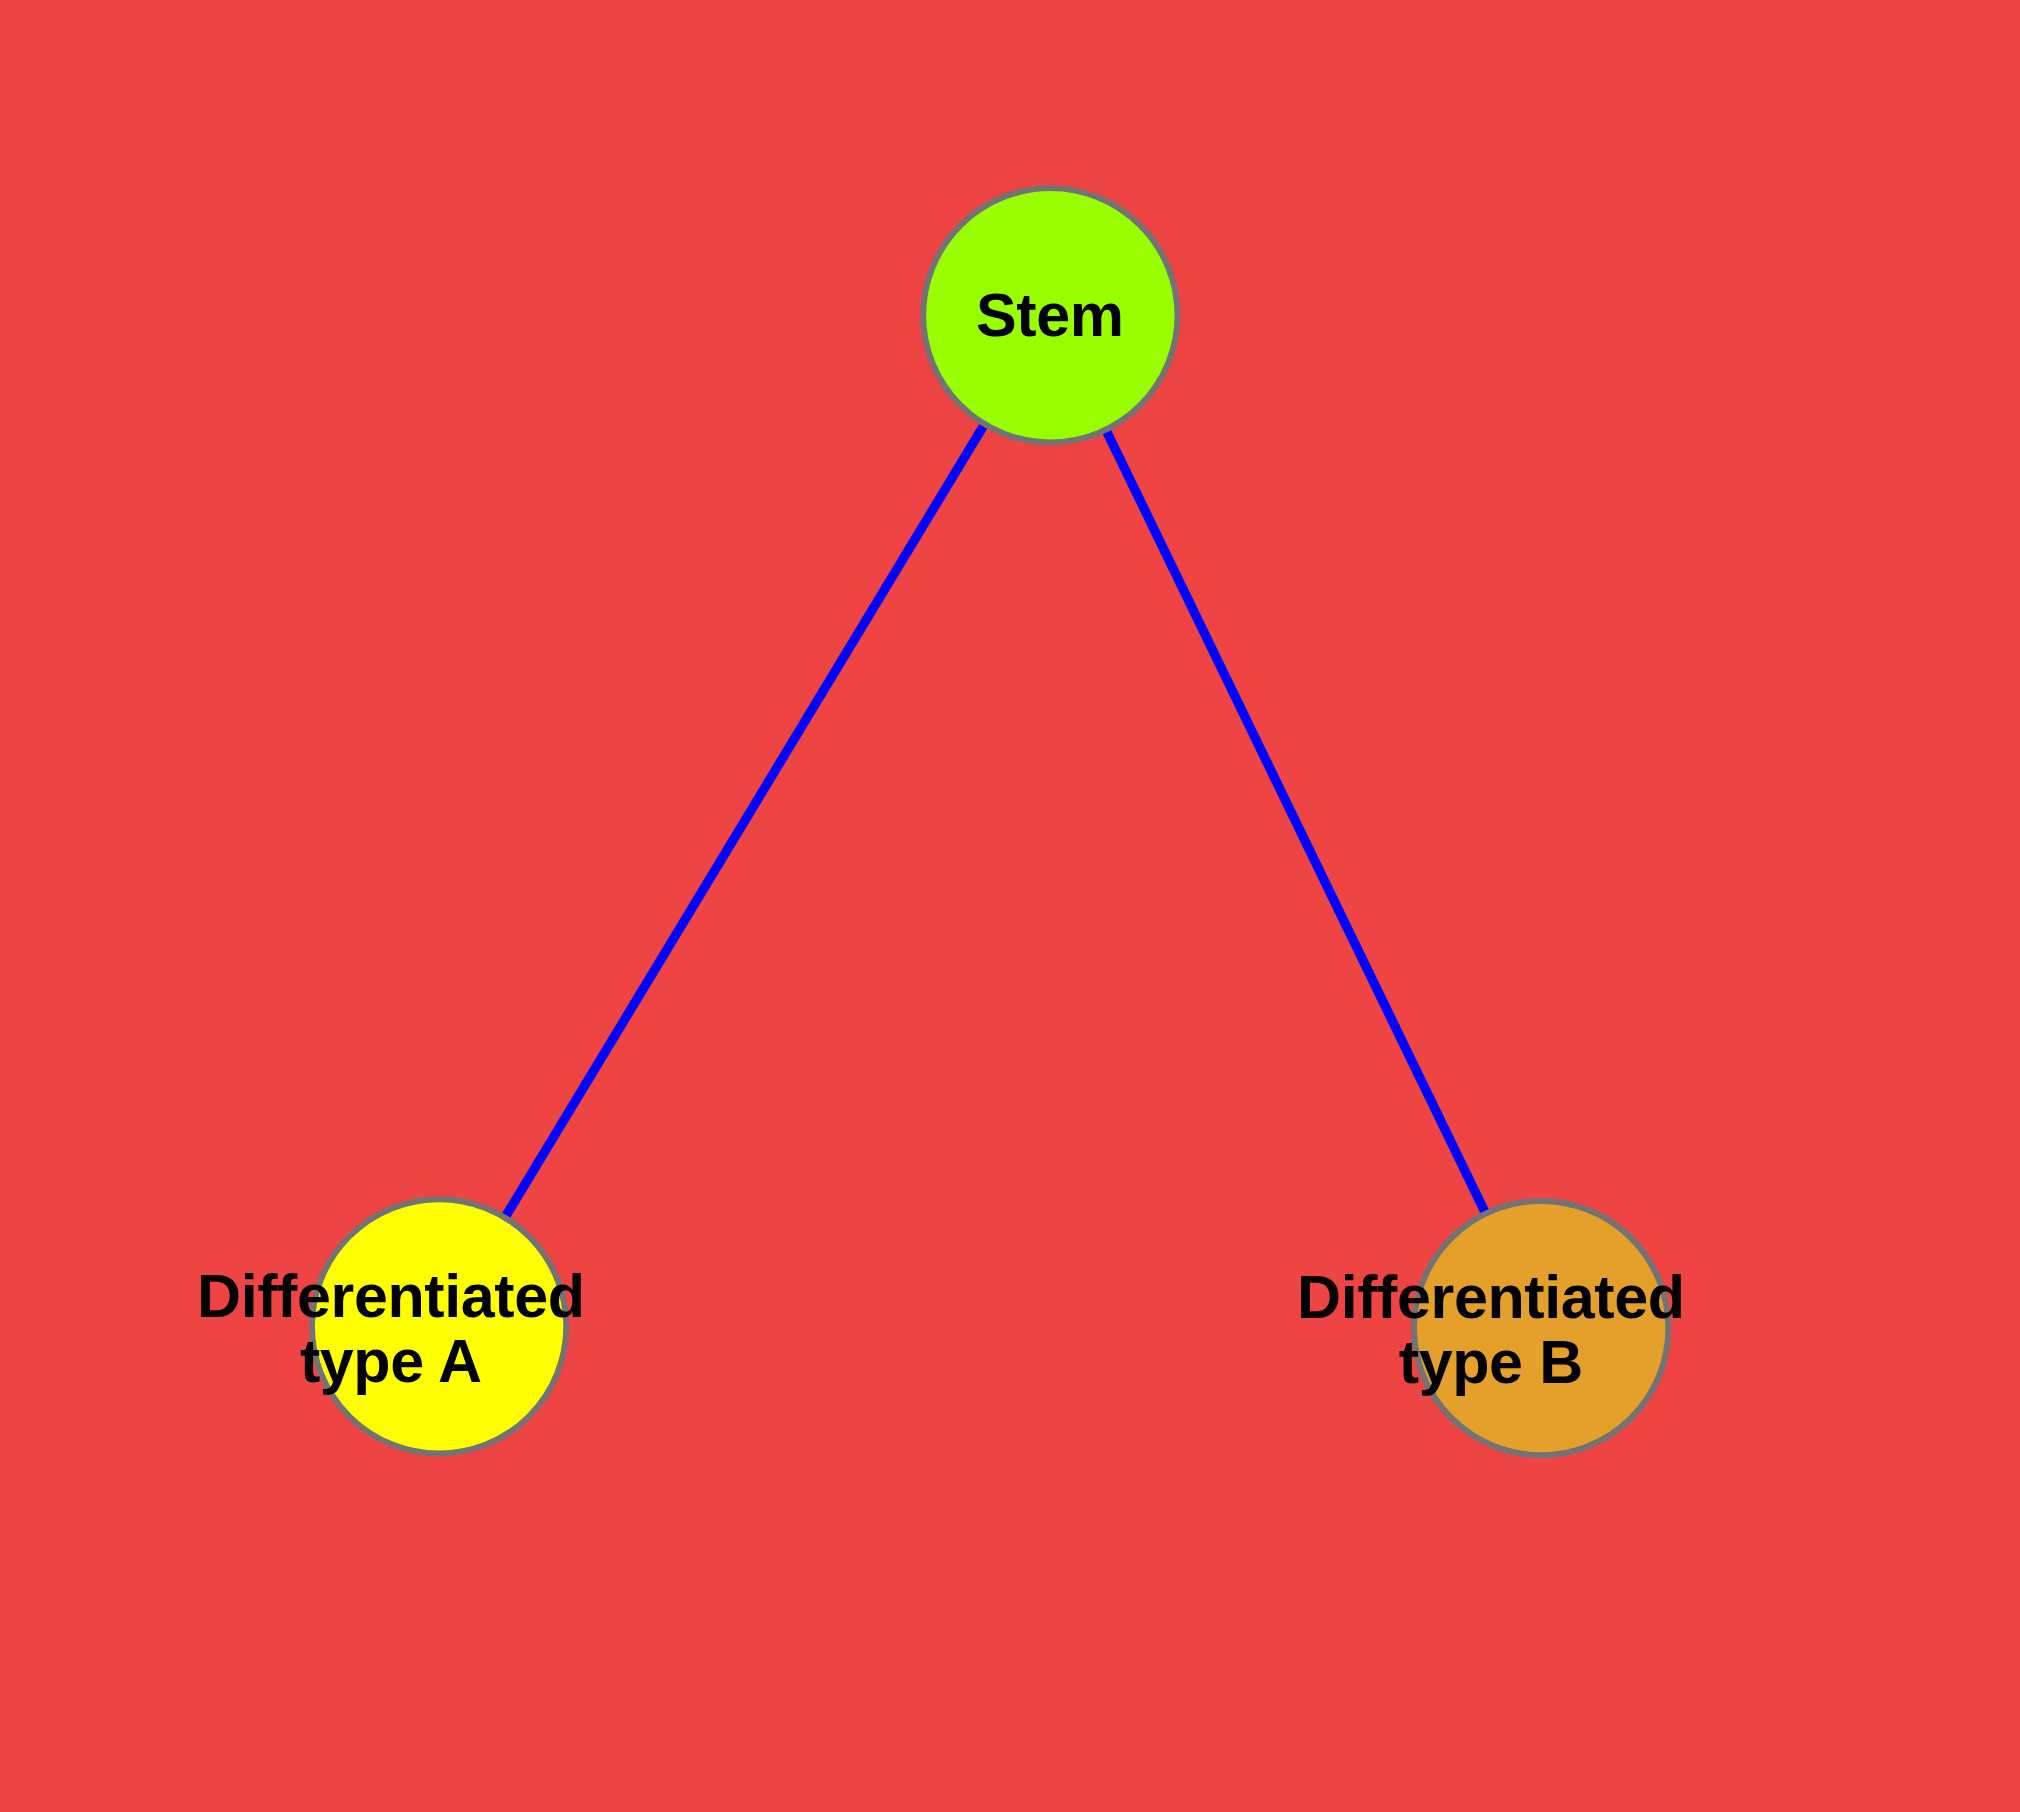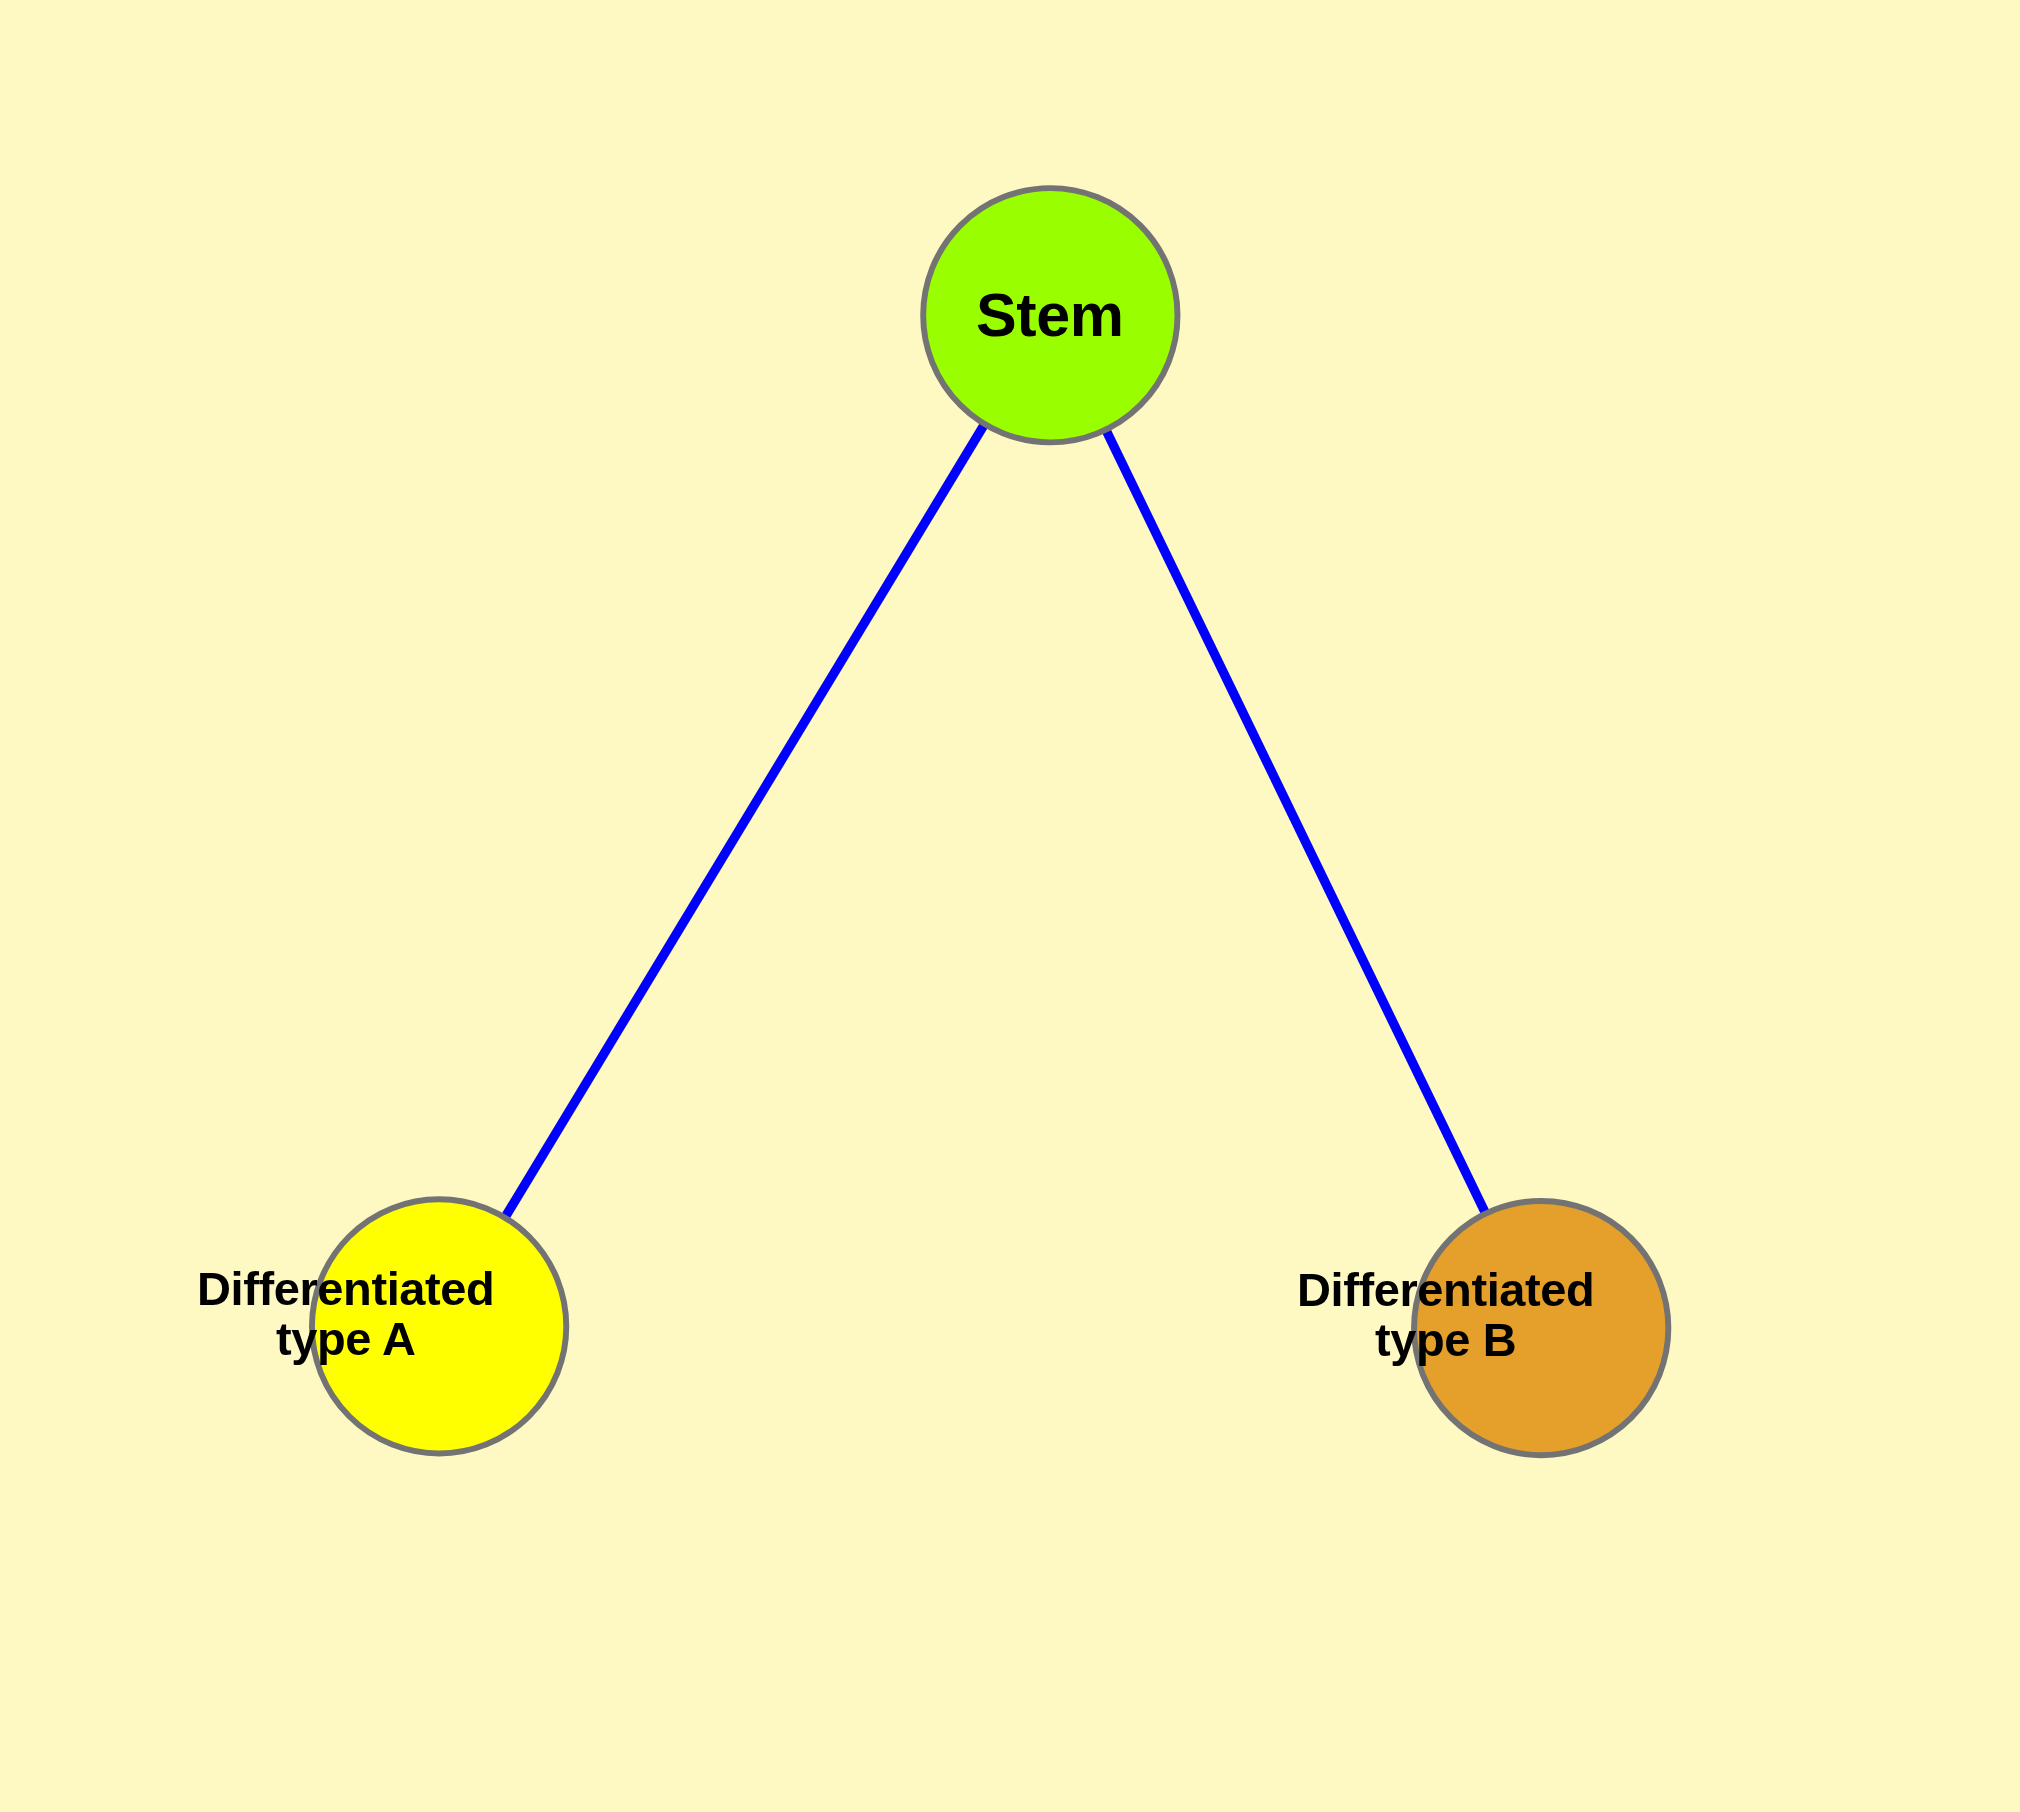--- a/index.html
+++ b/index.html
@@ -6,21 +6,21 @@
   html, body {
     margin: 0;
     padding: 0;
     background: #ffffff;
   }
   #canvas {
     position: relative;
     width: 2021px;
     height: 1812px;
     overflow: hidden;
-    background: #fef9c3;
+    background: #ef4444;
     font-family: "Liberation Sans", "DejaVu Sans", sans-serif;
   }
   #graph-svg {
     position: absolute;
     left: 0;
     top: 0;
     width: 2021px;
     height: 1812px;
     display: block;
   }
@@ -42,21 +42,21 @@
     line-height: 1.06;
     white-space: pre;
     letter-spacing: -0.4px;
     pointer-events: none;
     -webkit-font-smoothing: antialiased;
   }
   .node-label.single {
     font-size: 61px;
   }
   .node-label.multi {
-    font-size: 47px;
+    font-size: 61px;
   }
 </style>
 </head>
 <body>
 
 <div id="canvas">
 
   <svg id="graph-svg" viewBox="0 0 2384 2138" preserveAspectRatio="none">
     <g id="edges-layer">
         <line x1="1239" y1="372" x2="518" y2="1565" class="edge-line" stroke="#0000ff" stroke-width="11"></line>

